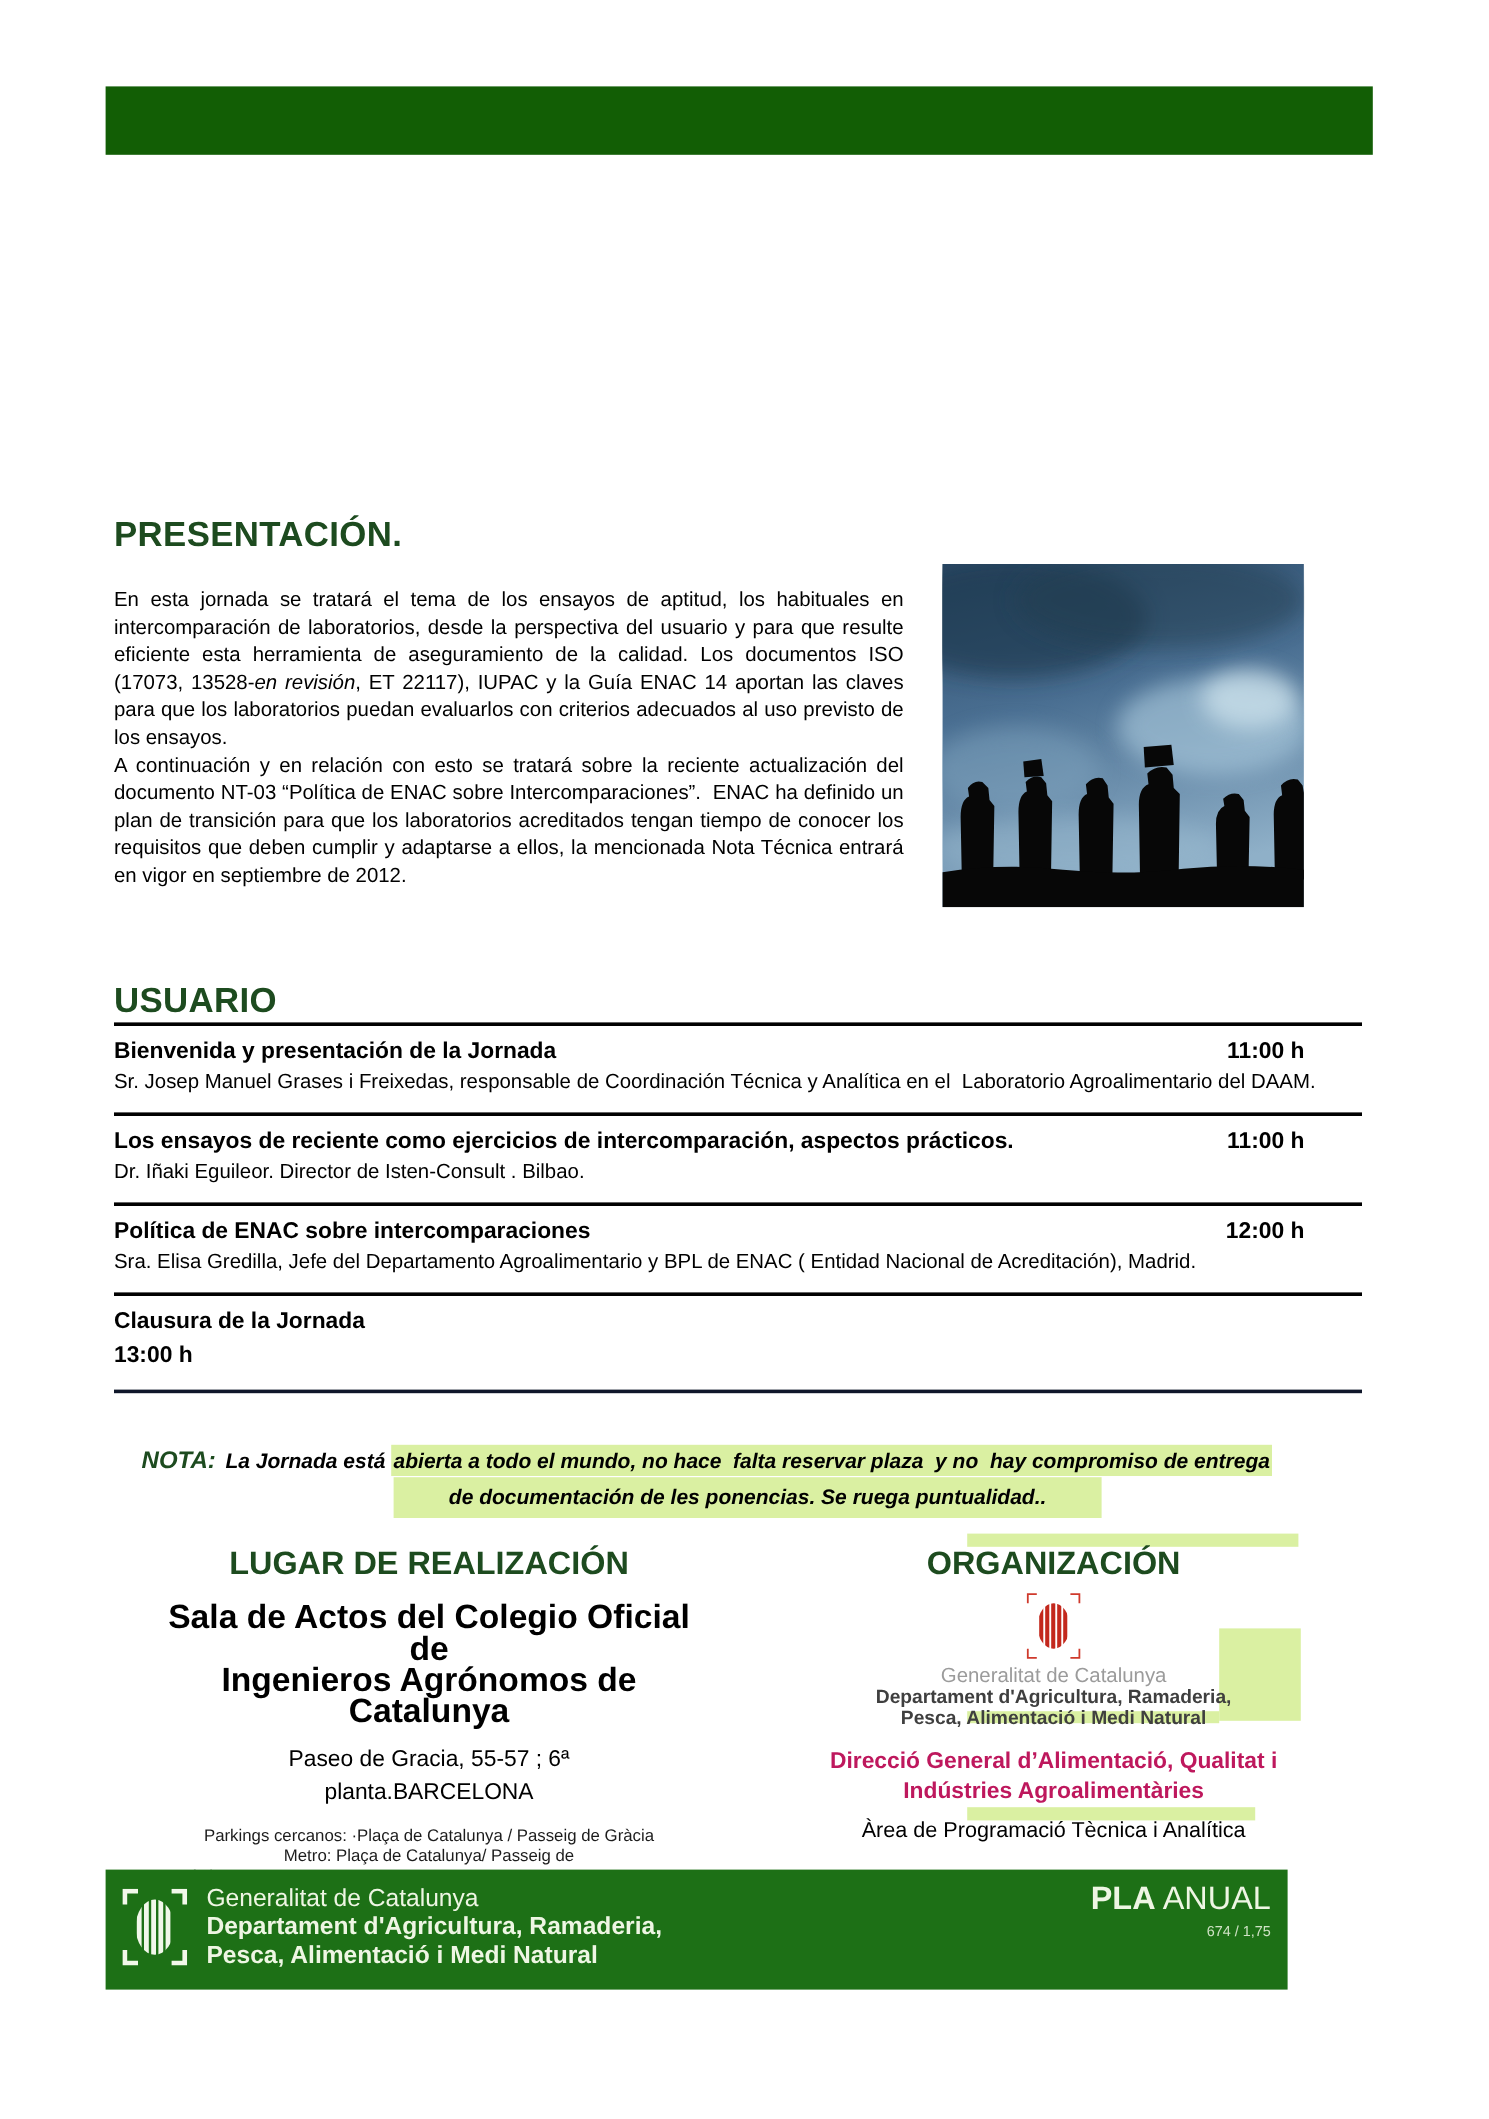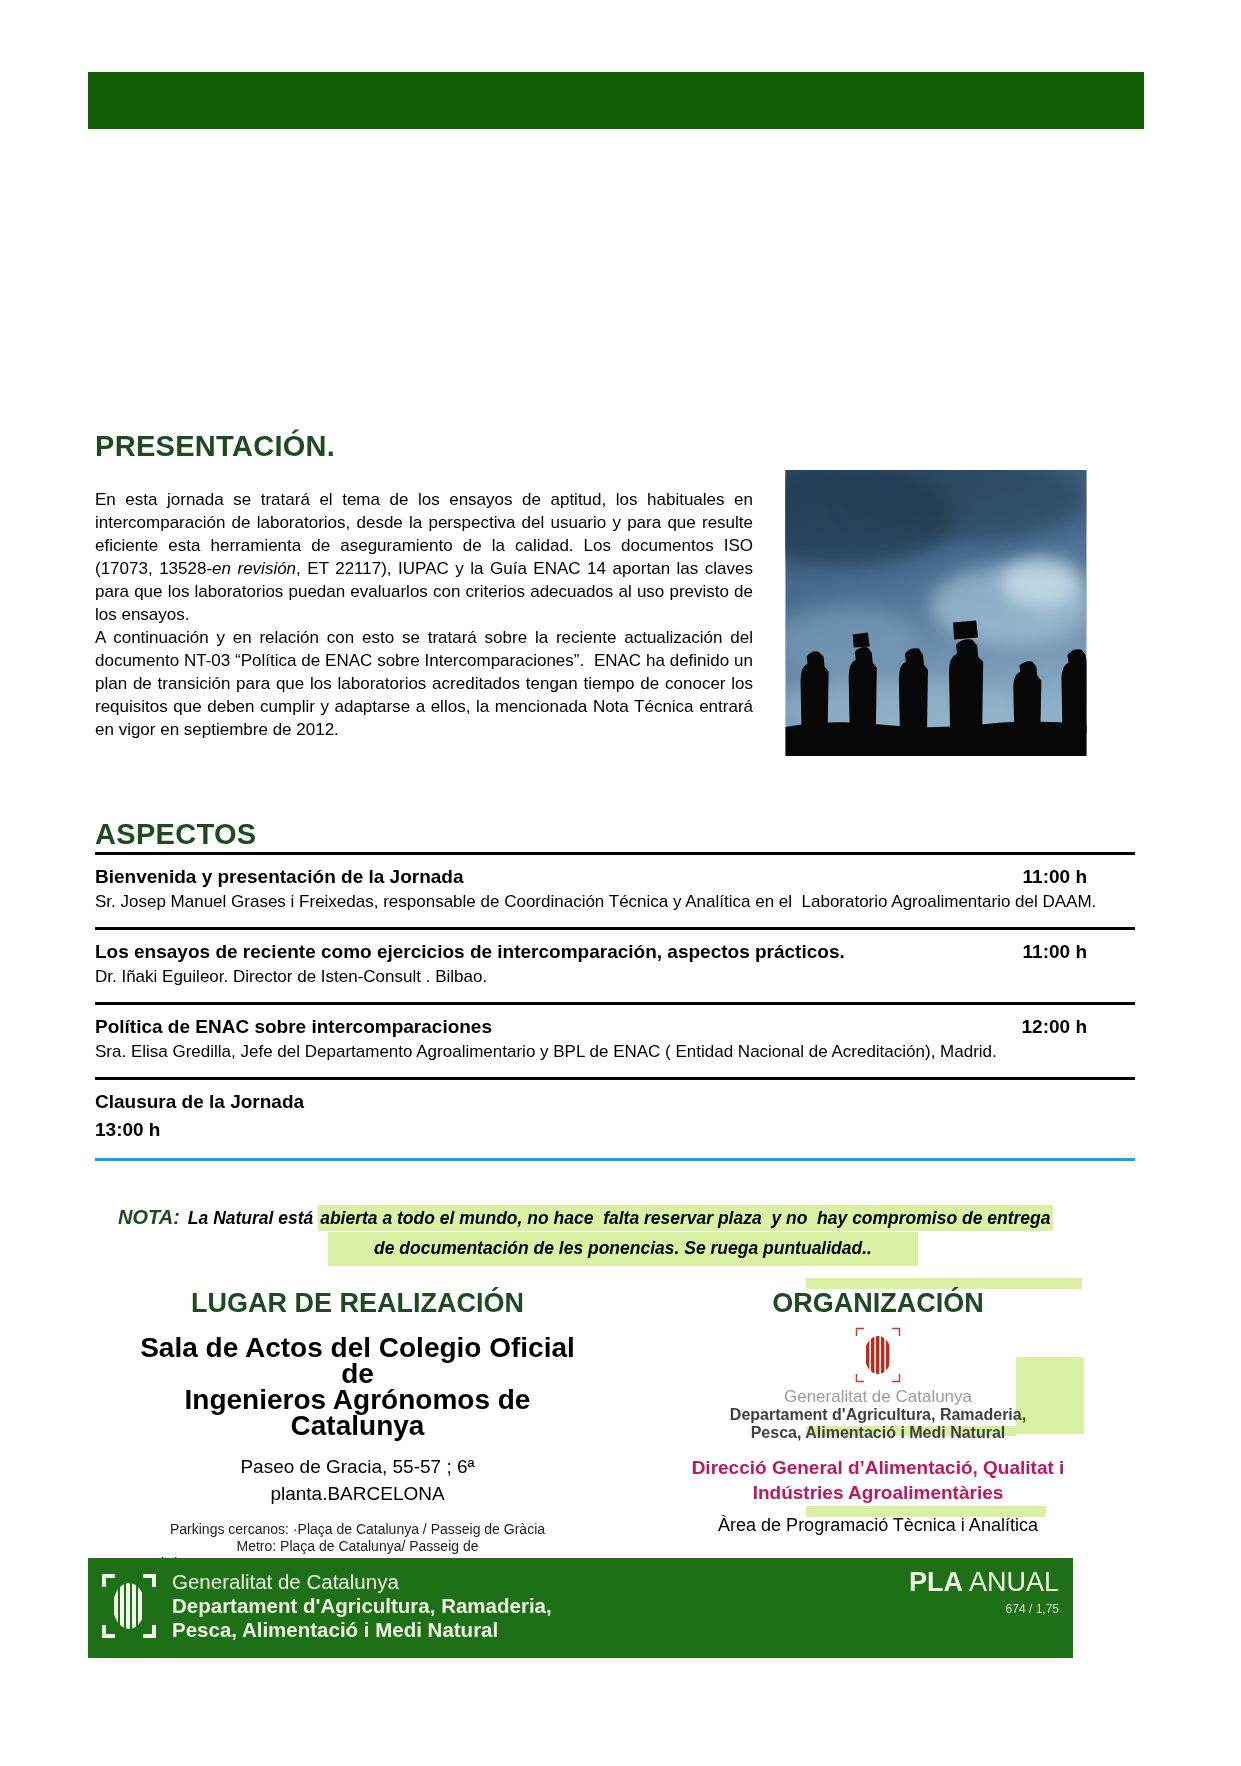--- a/index.html
+++ b/index.html
@@ -24,21 +24,21 @@
   
   .presentacion-text{
     left:95px;top:488px;width:658px;font-size:17px;line-height:23px;text-align:justify;
   }
   .presentacion-text p{margin:0;white-space:pre-wrap;}
   .it{font-style:italic;}
 
   .photo{left:785px;top:470px;width:302px;height:286px;}
 
   
-  .program{left:95px;top:852px;width:1040px;border-bottom:3px solid #0ea5e9;}
+  .program{left:95px;top:852px;width:1040px;border-bottom:3px solid #0f172a;}
   .prog-row{border-top:3px solid #000;padding:10px 0 14px;}
   .prog-head{display:flex;justify-content:space-between;align-items:flex-start;}
   .prog-title{font-weight:bold;font-size:19px;line-height:24px;}
   .prog-time{font-weight:bold;font-size:19px;line-height:24px;padding-right:48px;flex-shrink:0;}
   .prog-speaker{font-size:17px;line-height:22px;margin-top:2px;white-space:pre-wrap;}
   .prog-time-below{font-weight:bold;font-size:19px;line-height:24px;margin-top:4px;}
   .prog-row-last{padding-bottom:16px;}
 
   
   .nota{left:118px;top:1204px;width:1010px;font-style:italic;font-weight:bold;font-size:17.5px;line-height:26px;}
@@ -119,21 +119,21 @@
         <path d="M114 262 L113 208 Q113 194 120 191 L119 183 Q125 176 133 178 L137 184 L138 194 L142 199 L141 262 Z"></path>
         <path d="M164 262 L163 200 Q163 186 171 183 L170 174 Q177 167 186 169 L191 175 L192 186 L197 191 L196 262 Z"></path>
         <path d="M168 169 L167 152 L190 150 L192 167 Z"></path>
         <path d="M228 262 L227 216 Q227 204 234 201 L233 195 Q239 189 246 191 L250 196 L251 205 L255 210 L254 262 Z"></path>
         <path d="M276 262 L275 208 Q275 195 282 192 L281 184 Q287 177 295 179 L299 184 L300 190 L300 262 Z"></path>
         <path d="M0 285 L0 256 Q50 248 100 254 Q150 259 200 253 Q250 248 300 254 L300 285 Z"></path>
       </g>
     </svg>
   </div>
 
-  <div class="abs section-heading" style="left:95px;top:818px;">ASPECTOS</div>
+  <div class="abs section-heading" style="left:95px;top:818px;">USUARIO</div>
   <div class="abs program">
     <div class="prog-row">
       <div class="prog-head">
         <span class="prog-title">Bienvenida y presentación de la Jornada</span>
         <span class="prog-time">11:00 h</span>
       </div>
       <div class="prog-speaker">Sr. Josep Manuel Grases i Freixedas, responsable de Coordinación Técnica y Analítica en el  Laboratorio Agroalimentario del DAAM.</div>
     </div>
     <div class="prog-row">
       <div class="prog-head">
@@ -149,21 +149,21 @@
       </div>
       <div class="prog-speaker">Sra. Elisa Gredilla, Jefe del Departamento Agroalimentario y BPL de ENAC ( Entidad Nacional de Acreditación), Madrid.</div>
     </div>
     <div class="prog-row prog-row-last">
       <div class="prog-title">Clausura de la Jornada</div>
       <div class="prog-time-below">13:00 h</div>
     </div>
   </div>
 
   <div class="abs nota">
-    <div class="nota-line1"><span class="nota-label">NOTA:</span><span>La Natural está </span><span class="hl">abierta a todo el mundo, no hace  falta reservar plaza  y no  hay compromiso de entrega</span></div>
+    <div class="nota-line1"><span class="nota-label">NOTA:</span><span>La Jornada está </span><span class="hl">abierta a todo el mundo, no hace  falta reservar plaza  y no  hay compromiso de entrega</span></div>
     <div class="nota-line2"><span>de documentación de les ponencias. Se ruega puntualidad..</span></div>
   </div>
 
   <div class="abs lugar">
     <div class="block-heading">LUGAR DE REALIZACIÓN</div>
     <div class="venue">Sala de Actos del Colegio Oficial de</div>
     <div class="venue">Ingenieros Agrónomos de Catalunya</div>
     <div class="address">
       <div>Paseo de Gracia, 55-57 ; 6ª</div>
       <div>planta.BARCELONA</div>

